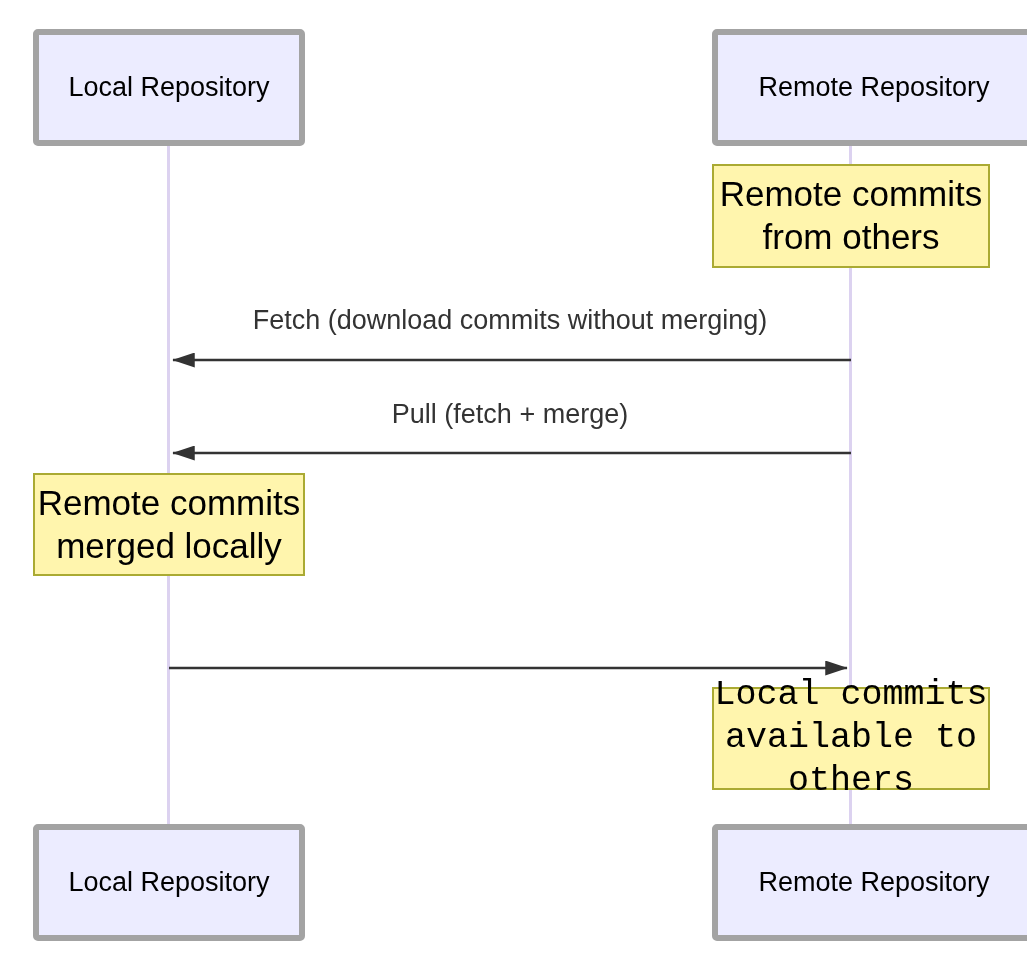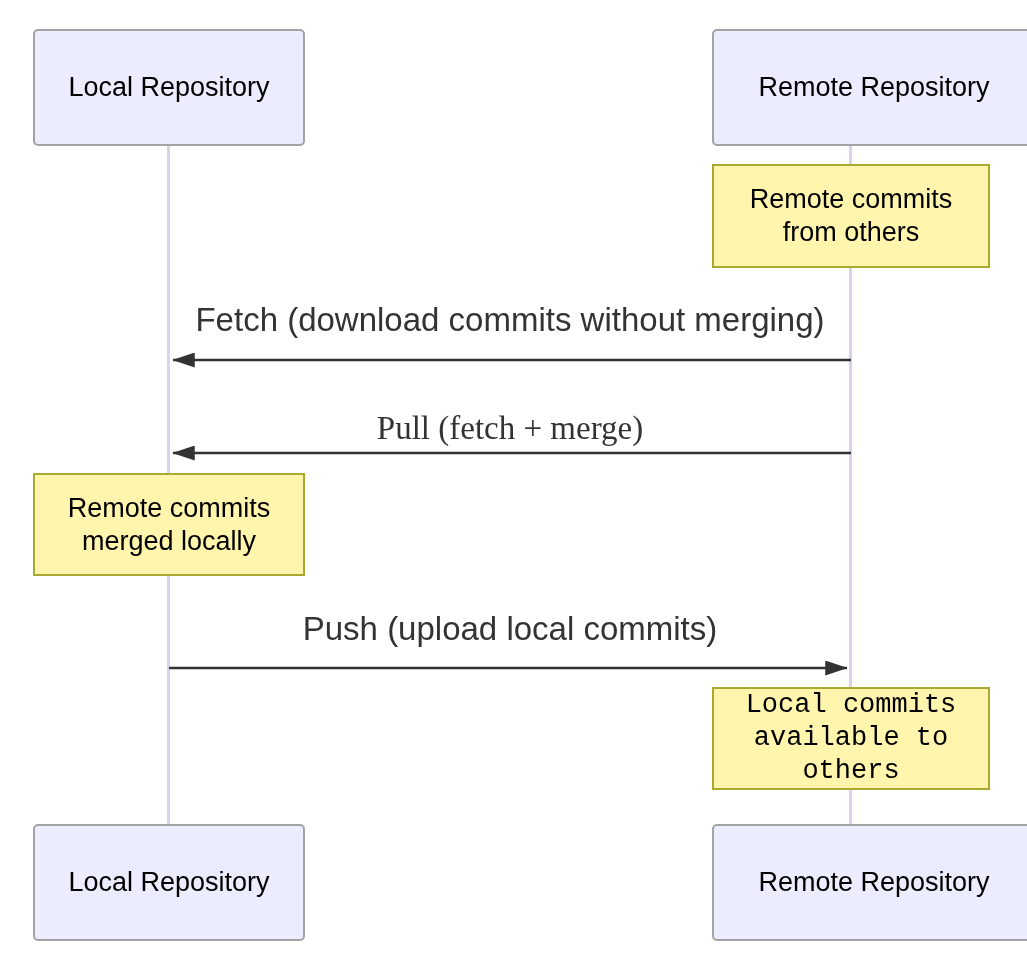--- a/index.html
+++ b/index.html
@@ -23,21 +23,21 @@
     background: #dcd2f0;
   }
   .lifeline.local  { left: 167px; }
   .lifeline.remote { left: 849px; }
 
   .actor-box {
     position: absolute;
     width: 272px;
     height: 117px;
     background: #ececff;
-    border: 2px solid #a3a3a3;
+    border: 6px solid #a3a3a3;
     border-radius: 5px;
     box-sizing: border-box;
     display: flex;
     align-items: center;
     justify-content: center;
     font-size: 27px;
     color: #000000;
     text-align: center;
   }
   .actor-box.local  { left: 33px;  }
@@ -46,42 +46,42 @@
   .actor-box.bottom { top: 824px; }
 
   .note {
     position: absolute;
     background: #fff5ad;
     border: 2px solid #aaaa33;
     box-sizing: border-box;
     display: flex;
     align-items: center;
     justify-content: center;
-    font-size: 27px;
+    font-size: 35px;
     line-height: 1.22;
     color: #000000;
     text-align: center;
     white-space: pre-line;
   }
   .note.n1 { left: 712px; top: 164px; width: 278px; height: 104px; }
   .note.n2 { left: 33px;  top: 473px; width: 272px; height: 103px; }
   .note.n3 { left: 712px; top: 687px; width: 278px; height: 103px; font-family: Liberation Mono, monospace; }
 
   .msg-label {
     position: absolute;
     left: 169px;
     width: 682px;
     text-align: center;
-    font-size: 33px;
+    font-size: 27px;
     color: #333333;
     line-height: 34px;
     height: 34px;
   }
   .msg-label.m1 { top: 303px; }
-  .msg-label.m2 { top: 411px; font-family: Liberation Serif, serif; }
+  .msg-label.m2 { top: 397px; }
   .msg-label.m3 { top: 612px; }
 
   .arrows {
     position: absolute;
     left: 0;
     top: 0;
     width: 1027px;
     height: 971px;
     pointer-events: none;
   }
@@ -100,21 +100,20 @@
         <path d="M0,0 L9,3 L0,6 Z" fill="#333333"></path>
       </marker>
     </defs>
     <line x1="851" y1="360" x2="173" y2="360" stroke="#333333" stroke-width="2.5" marker-end="url(#arrowhead)"></line>
     <line x1="851" y1="453" x2="173" y2="453" stroke="#333333" stroke-width="2.5" marker-end="url(#arrowhead)"></line>
     <line x1="169" y1="668" x2="847" y2="668" stroke="#333333" stroke-width="2.5" marker-end="url(#arrowhead)"></line>
   </svg>
 
   <div class="msg-label m1">Fetch (download commits without merging)</div>
   <div class="msg-label m2">Pull (fetch + merge)</div>
-  <div class="msg-label m3">Push (upload local commits)</div>
 
   <div class="note n1">Remote commits
 from others</div>
   <div class="note n2">Remote commits
 merged locally</div>
   <div class="note n3">Local commits
 available to others</div>
 
   <div class="actor-box local top">
     <span>Local Repository</span>

